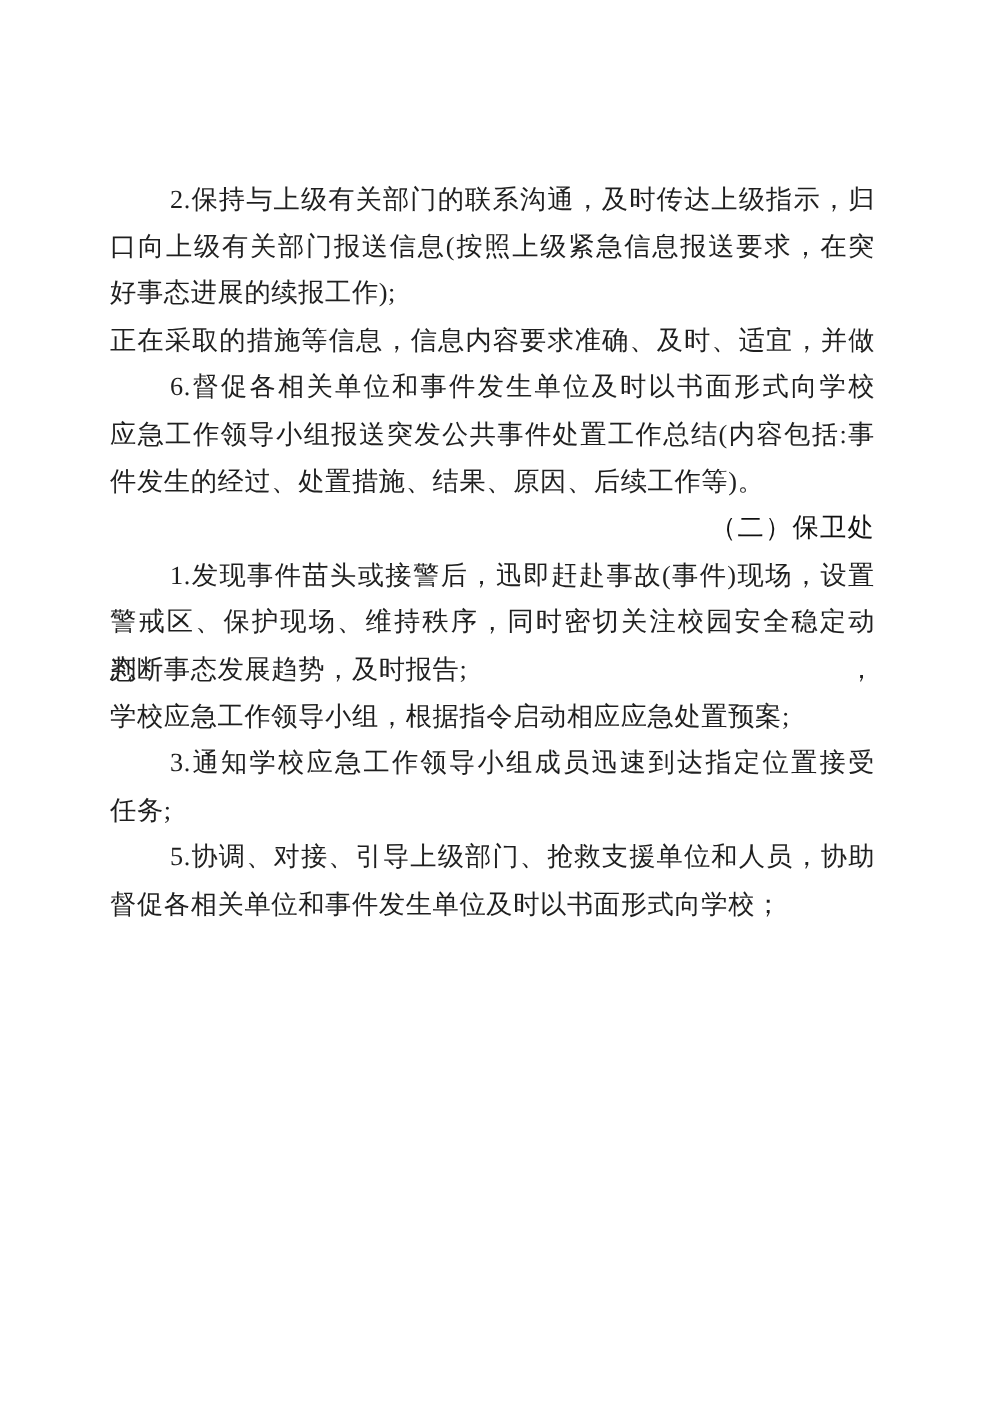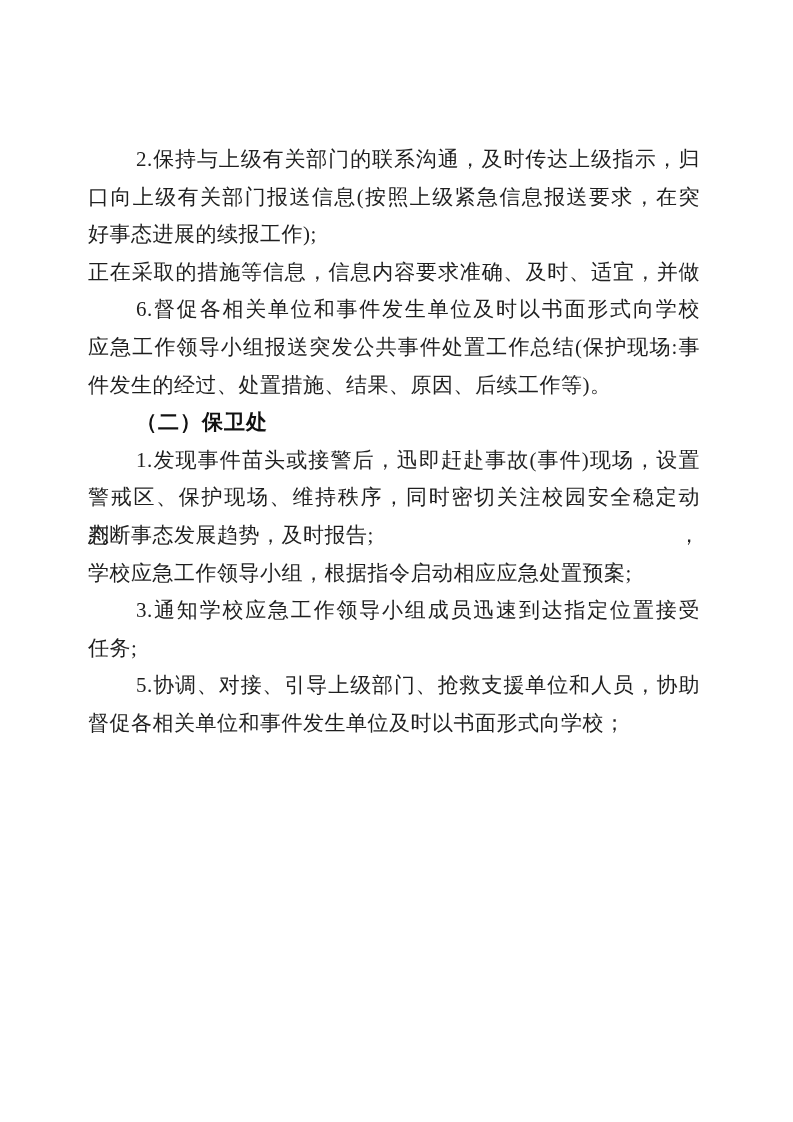--- a/index.html
+++ b/index.html
@@ -34,39 +34,40 @@
   .line.fill {
     white-space: normal;
     text-align: justify;
     text-align-last: justify;
     text-justify: inter-character;
   }
   .line.indent {
     text-indent: 48px;
   }
   .paragraph.heading .line {
-    font-weight: 700;
+    font-weight: 400;
     letter-spacing: 1px;
     color: #111111;
+    text-align: right;
   }
 </style>
 </head>
 <body>
 
 <div class="page">
   <div class="doc-body">
       <div class="paragraph body">
         <div class="line indent fill">2.保持与上级有关部门的联系沟通，及时传达上级指示，归</div>
         <div class="line fill">口向上级有关部门报送信息(按照上级紧急信息报送要求，在突</div>
         <div class="line">好事态进展的续报工作);</div>
         <div class="line fill">正在采取的措施等信息，信息内容要求准确、及时、适宜，并做</div>
       </div>
       <div class="paragraph body">
         <div class="line indent fill">6.督促各相关单位和事件发生单位及时以书面形式向学校</div>
-        <div class="line fill">应急工作领导小组报送突发公共事件处置工作总结(保护现场:事</div>
+        <div class="line fill">应急工作领导小组报送突发公共事件处置工作总结(内容包括:事</div>
         <div class="line">件发生的经过、处置措施、结果、原因、后续工作等)。</div>
       </div>
       <div class="paragraph heading">
         <div class="line indent">（二）保卫处</div>
       </div>
       <div class="paragraph body">
         <div class="line indent fill">1.发现事件苗头或接警后，迅即赶赴事故(事件)现场，设置</div>
         <div class="line fill">警戒区、保护现场、维持秩序，同时密切关注校园安全稳定动态，</div>
         <div class="line">判断事态发展趋势，及时报告;</div>
       </div>

